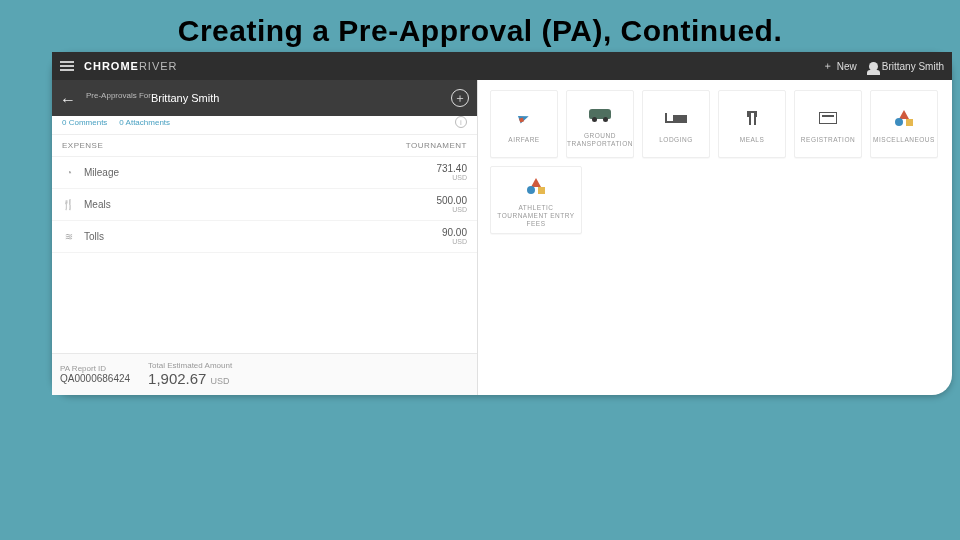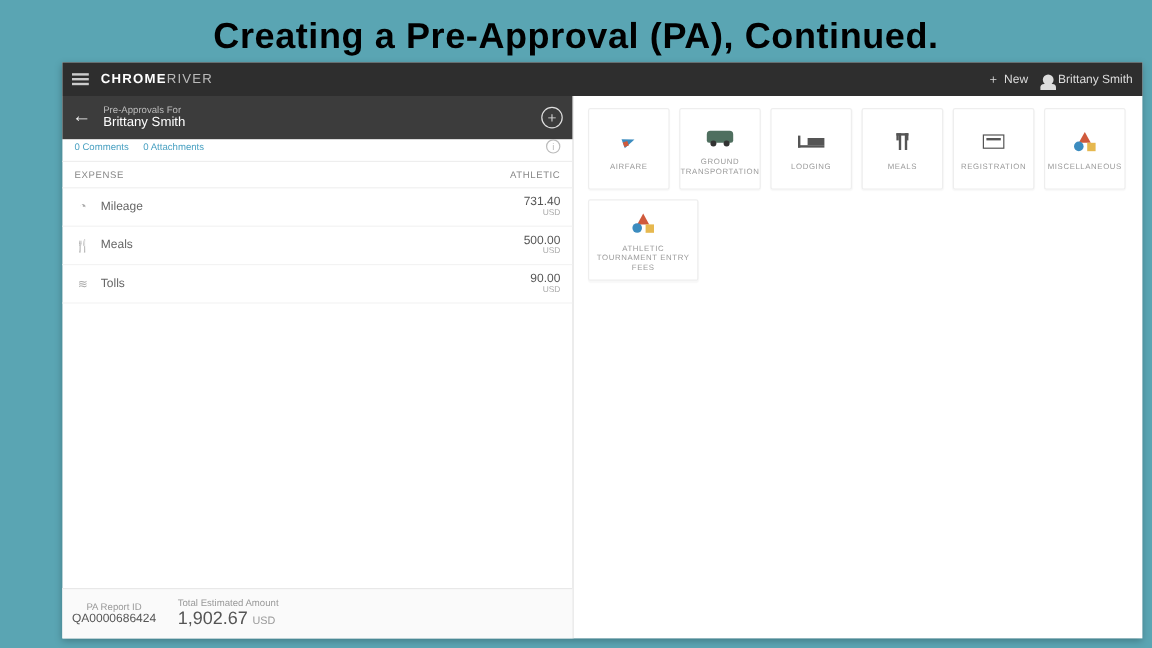--- a/index.html
+++ b/index.html
@@ -1,42 +1,42 @@
 <!DOCTYPE html>
 <html><head>
 <meta charset="utf-8">
 <style>
   * { box-sizing: border-box; margin: 0; padding: 0; }
   html, body { width: 960px; height: 540px; font-family: Arial, Helvetica, sans-serif; }
   body { background: #5aa5b3; position: relative; }
 
   .slide-title { text-align: center; font-size: 30px; font-weight: 700; color: #000000; padding: 14px 0 8px; letter-spacing: 0.5px; }
 
-  .app-window { position: absolute; left: 52px; top: 52px; width: 900px; height: 480px; background: #fff; box-shadow: 0 2px 6px rgba(0,0,0,0.25); display: flex; flex-direction: column; }
+  .app-window { position: absolute; left: 52px; top: 52px; width: 900px; height: 343px; background: #fff; box-shadow: 0 2px 6px rgba(0,0,0,0.25); display: flex; flex-direction: column; border-radius: 20px; }
 
   
   .appbar { height: 28px; background: #2e2e2e; display: flex; align-items: center; padding: 0 8px; color: #fff; font-size: 11px; }
   .hamburger { display: flex; flex-direction: column; justify-content: center; gap: 2px; width: 14px; height: 12px; margin-right: 10px; cursor: pointer; }
   .hamburger span { height: 2px; background: #ccc; }
   .logo { font-weight: 600; letter-spacing: 1px; }
   .logo .thin { color: #bbb; font-weight: 400; }
   .appbar-spacer { flex: 1; }
   .appbar-right { display: flex; align-items: center; gap: 12px; }
   .new-btn { display: flex; align-items: center; gap: 4px; font-size: 10px; color: #ddd; cursor: pointer; }
   .user-chip { display: flex; align-items: center; gap: 4px; font-size: 10px; color: #ddd; cursor: pointer; }
 
   
   .split { flex: 1; display: flex; min-height: 0; }
   .left-pane { width: 426px; border-right: 1px solid #e0e0e0; display: flex; flex-direction: column; position: relative; }
   .right-pane { flex: 1; padding: 10px 12px; display: flex; flex-direction: column; }
 
   
   .left-header { background: #3c3c3c; color: #fff; display: flex; align-items: center; height: 36px; padding: 0 8px; }
   .back-arrow { font-size: 16px; color: #eee; margin-right: 10px; cursor: pointer; }
-  .ph-stack { display: flex; flex-direction: column; line-height: 1.1; }
+  .ph-stack { display: flex; flex-direction: row; line-height: 1.1; }
   .ph-top { font-size: 8px; color: #bbb; }
   .ph-bottom { font-size: 11px; color: #fff; }
   .left-header .spacer { flex: 1; }
   .plus-circle { width: 18px; height: 18px; border: 1.5px solid #ddd; border-radius: 50%; display: flex; align-items: center; justify-content: center; font-size: 12px; color: #ddd; cursor: pointer; }
 
   .report-title-row { padding: 8px 10px 2px; font-size: 11px; color: #444; display: flex; align-items: center; }
   .report-meta-row { padding: 0 10px 6px; display: flex; align-items: center; gap: 12px; font-size: 8px; color: #4aa1c2; border-bottom: 1px solid #eee; }
   .info-badge { margin-left: auto; width: 12px; height: 12px; border: 1px solid #bbb; border-radius: 50%; display: flex; align-items: center; justify-content: center; font-size: 8px; color: #bbb; }
 
   .expense-header { padding: 6px 10px; display: flex; font-size: 8px; color: #888; letter-spacing: 0.5px; border-bottom: 1px solid #f0f0f0; }
@@ -45,21 +45,21 @@
   .expense-row { padding: 7px 10px; display: flex; align-items: center; border-bottom: 1px solid #f3f3f3; }
   .expense-row .exp-icon { width: 14px; height: 14px; margin-right: 8px; color: #aaa; display: flex; align-items: center; justify-content: center; font-size: 10px; }
   .expense-row .exp-label { font-size: 10px; color: #666; }
   .expense-row .exp-amount { margin-left: auto; text-align: right; line-height: 1; }
   .expense-row .exp-amount .val { font-size: 10px; color: #555; }
   .expense-row .exp-amount .cur { font-size: 7px; color: #aaa; }
 
   
   .left-footer { position: absolute; bottom: 0; left: 0; right: 0; height: 42px; background: #fafafa; border-top: 1px solid #e8e8e8; display: flex; align-items: center; padding: 0 8px; gap: 18px; }
   .lf-block { display: flex; flex-direction: column; line-height: 1.15; }
-  .lf-label { font-size: 8px; color: #999; text-align: center; }
+  .lf-label { font-size: 8px; color: #999; }
   .lf-value { font-size: 10px; color: #555; }
   .lf-big { font-size: 15px; color: #555; display: inline-flex; align-items: baseline; gap: 4px; }
   .lf-big .cur { font-size: 9px; color: #999; }
   .submit-wrap { margin-left: auto; width: 130px; height: 28px; position: relative; }
   .submit-outline { position: absolute; inset: -4px; border: 2px solid #d02020; }
   .submit-btn { width: 100%; height: 100%; background: #88b63e; color: #fff; border: none; font-size: 11px; cursor: pointer; }
 
   
   .caption { position: absolute; left: 42px; top: 248px; font-size: 13.5px; color: #111; }
 
@@ -135,21 +135,21 @@
       </div>
 
       <div class="report-meta-row">
         <span>0 Comments</span>
         <span>0 Attachments</span>
         <span class="info-badge">i</span>
       </div>
 
       <div class="expense-header">
         <span>EXPENSE</span>
-        <span class="eh-right">ATHLETIC</span>
+        <span class="eh-right">TOURNAMENT</span>
       </div>
 
       <div class="expense-row">
         <span class="exp-icon">◔</span>
         <span class="exp-label">Mileage</span>
         <span class="exp-amount">
           <div class="val">731.40</div>
           <div class="cur">USD</div>
         </span>
       </div>

